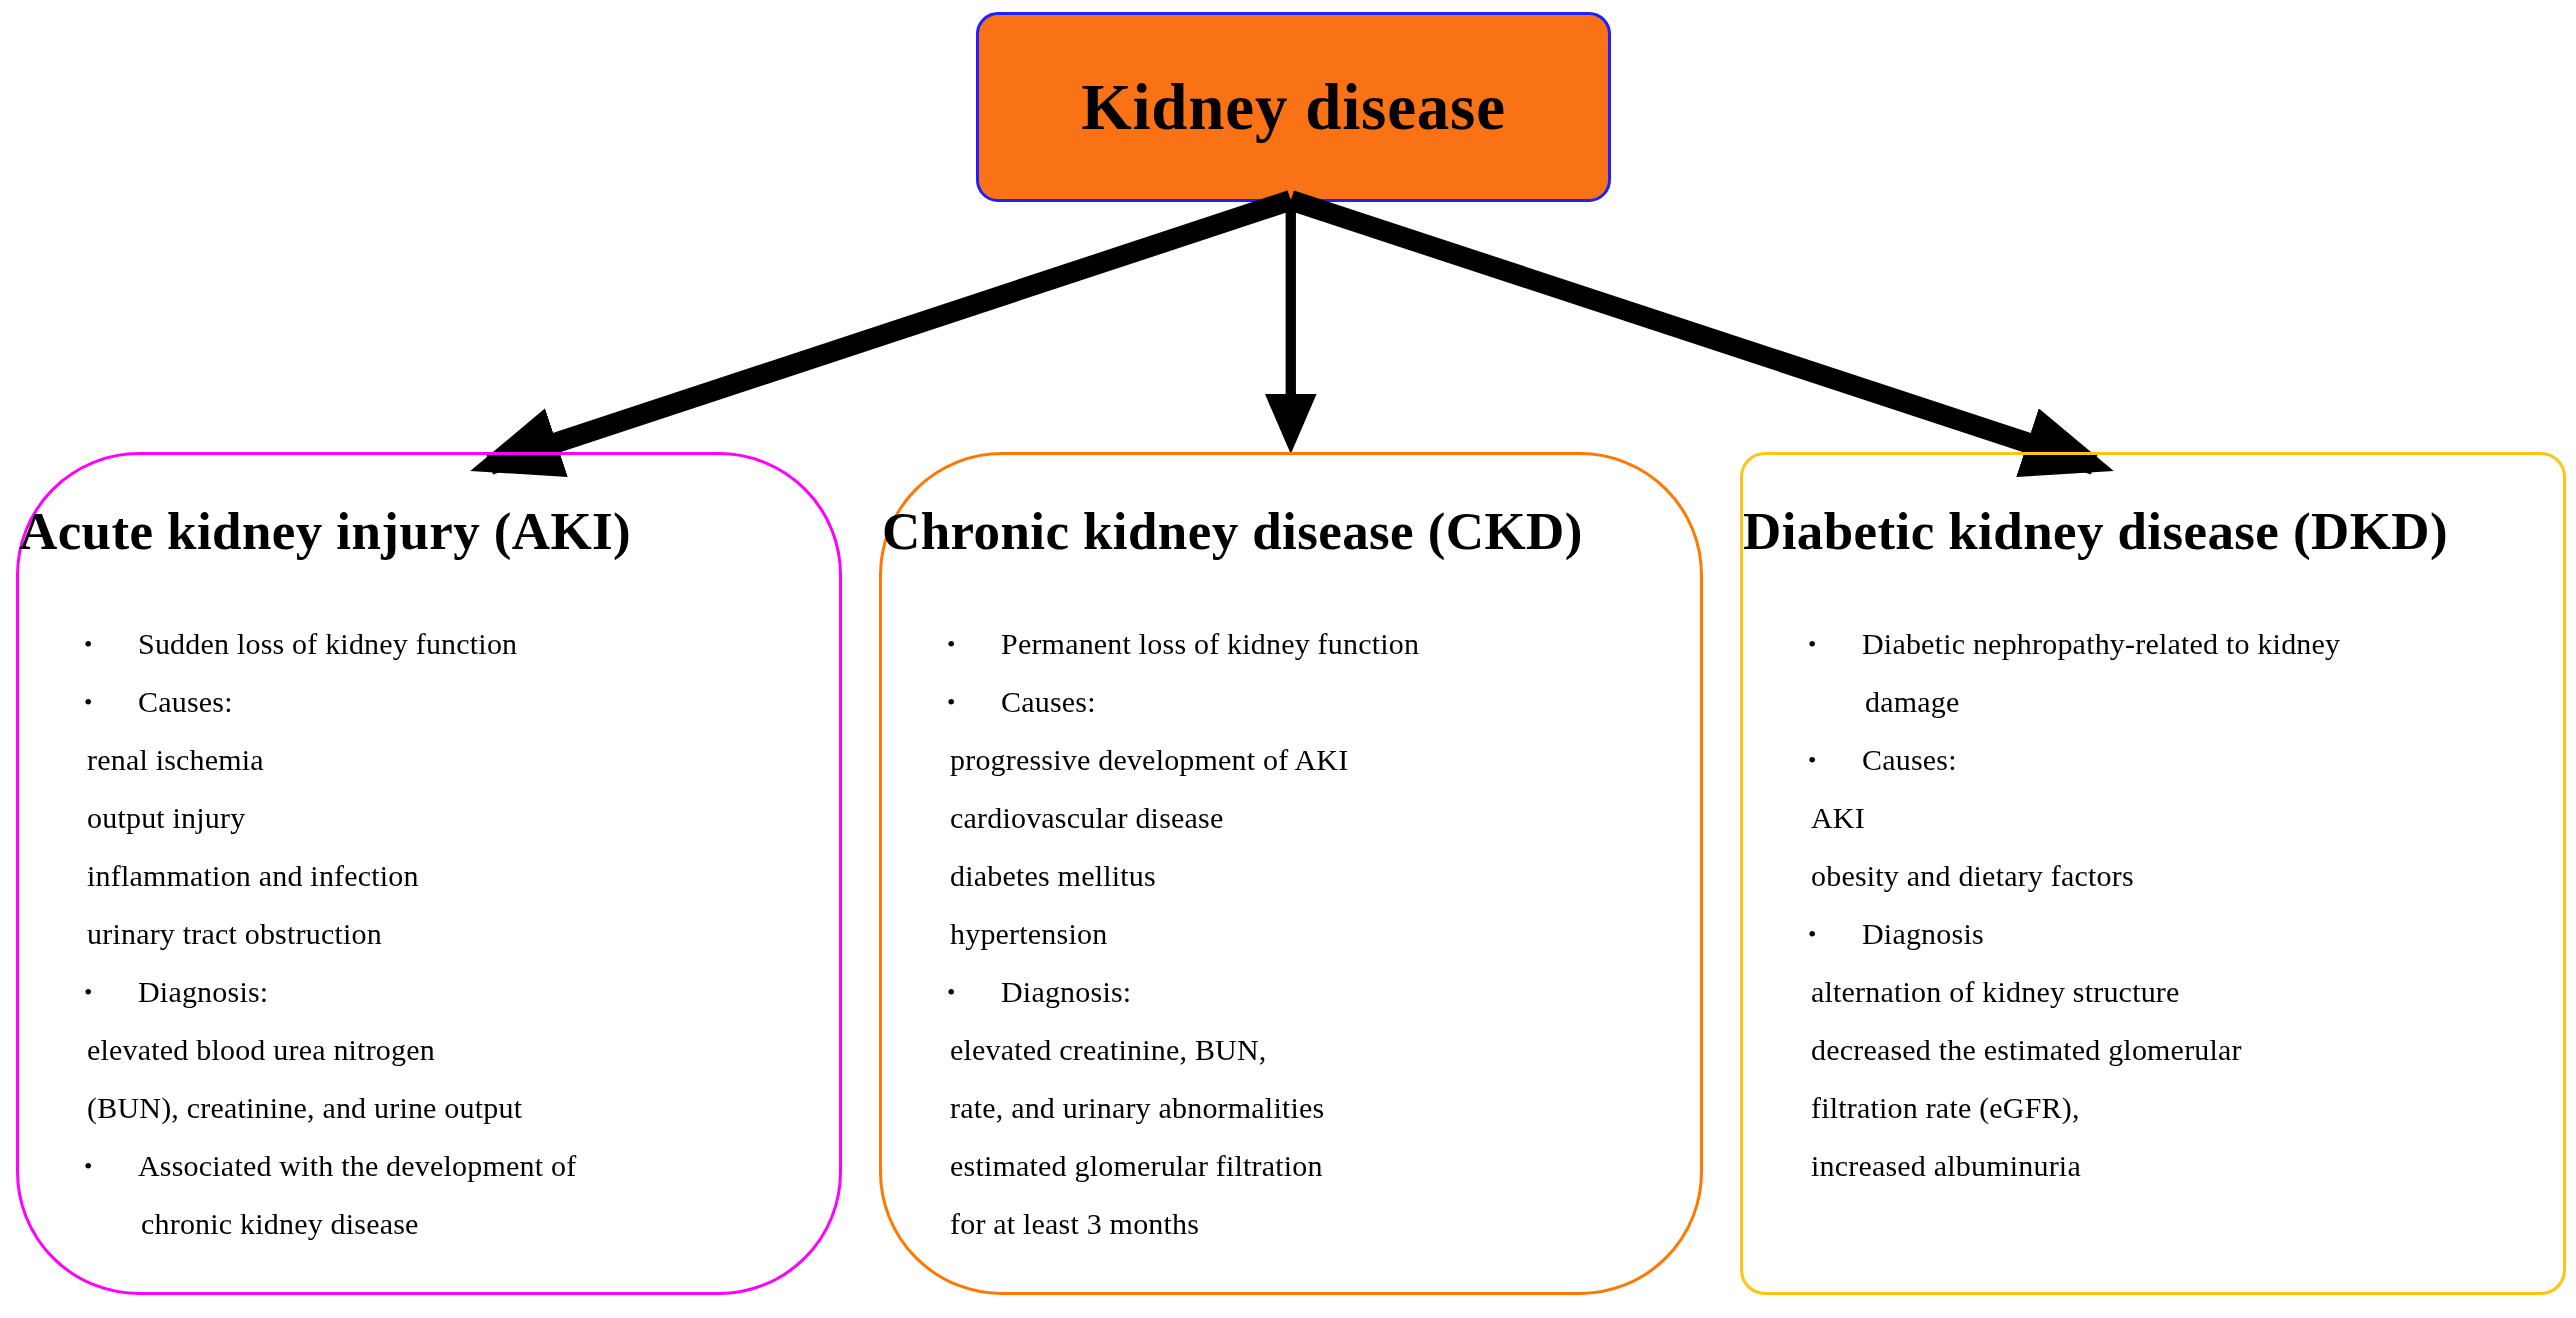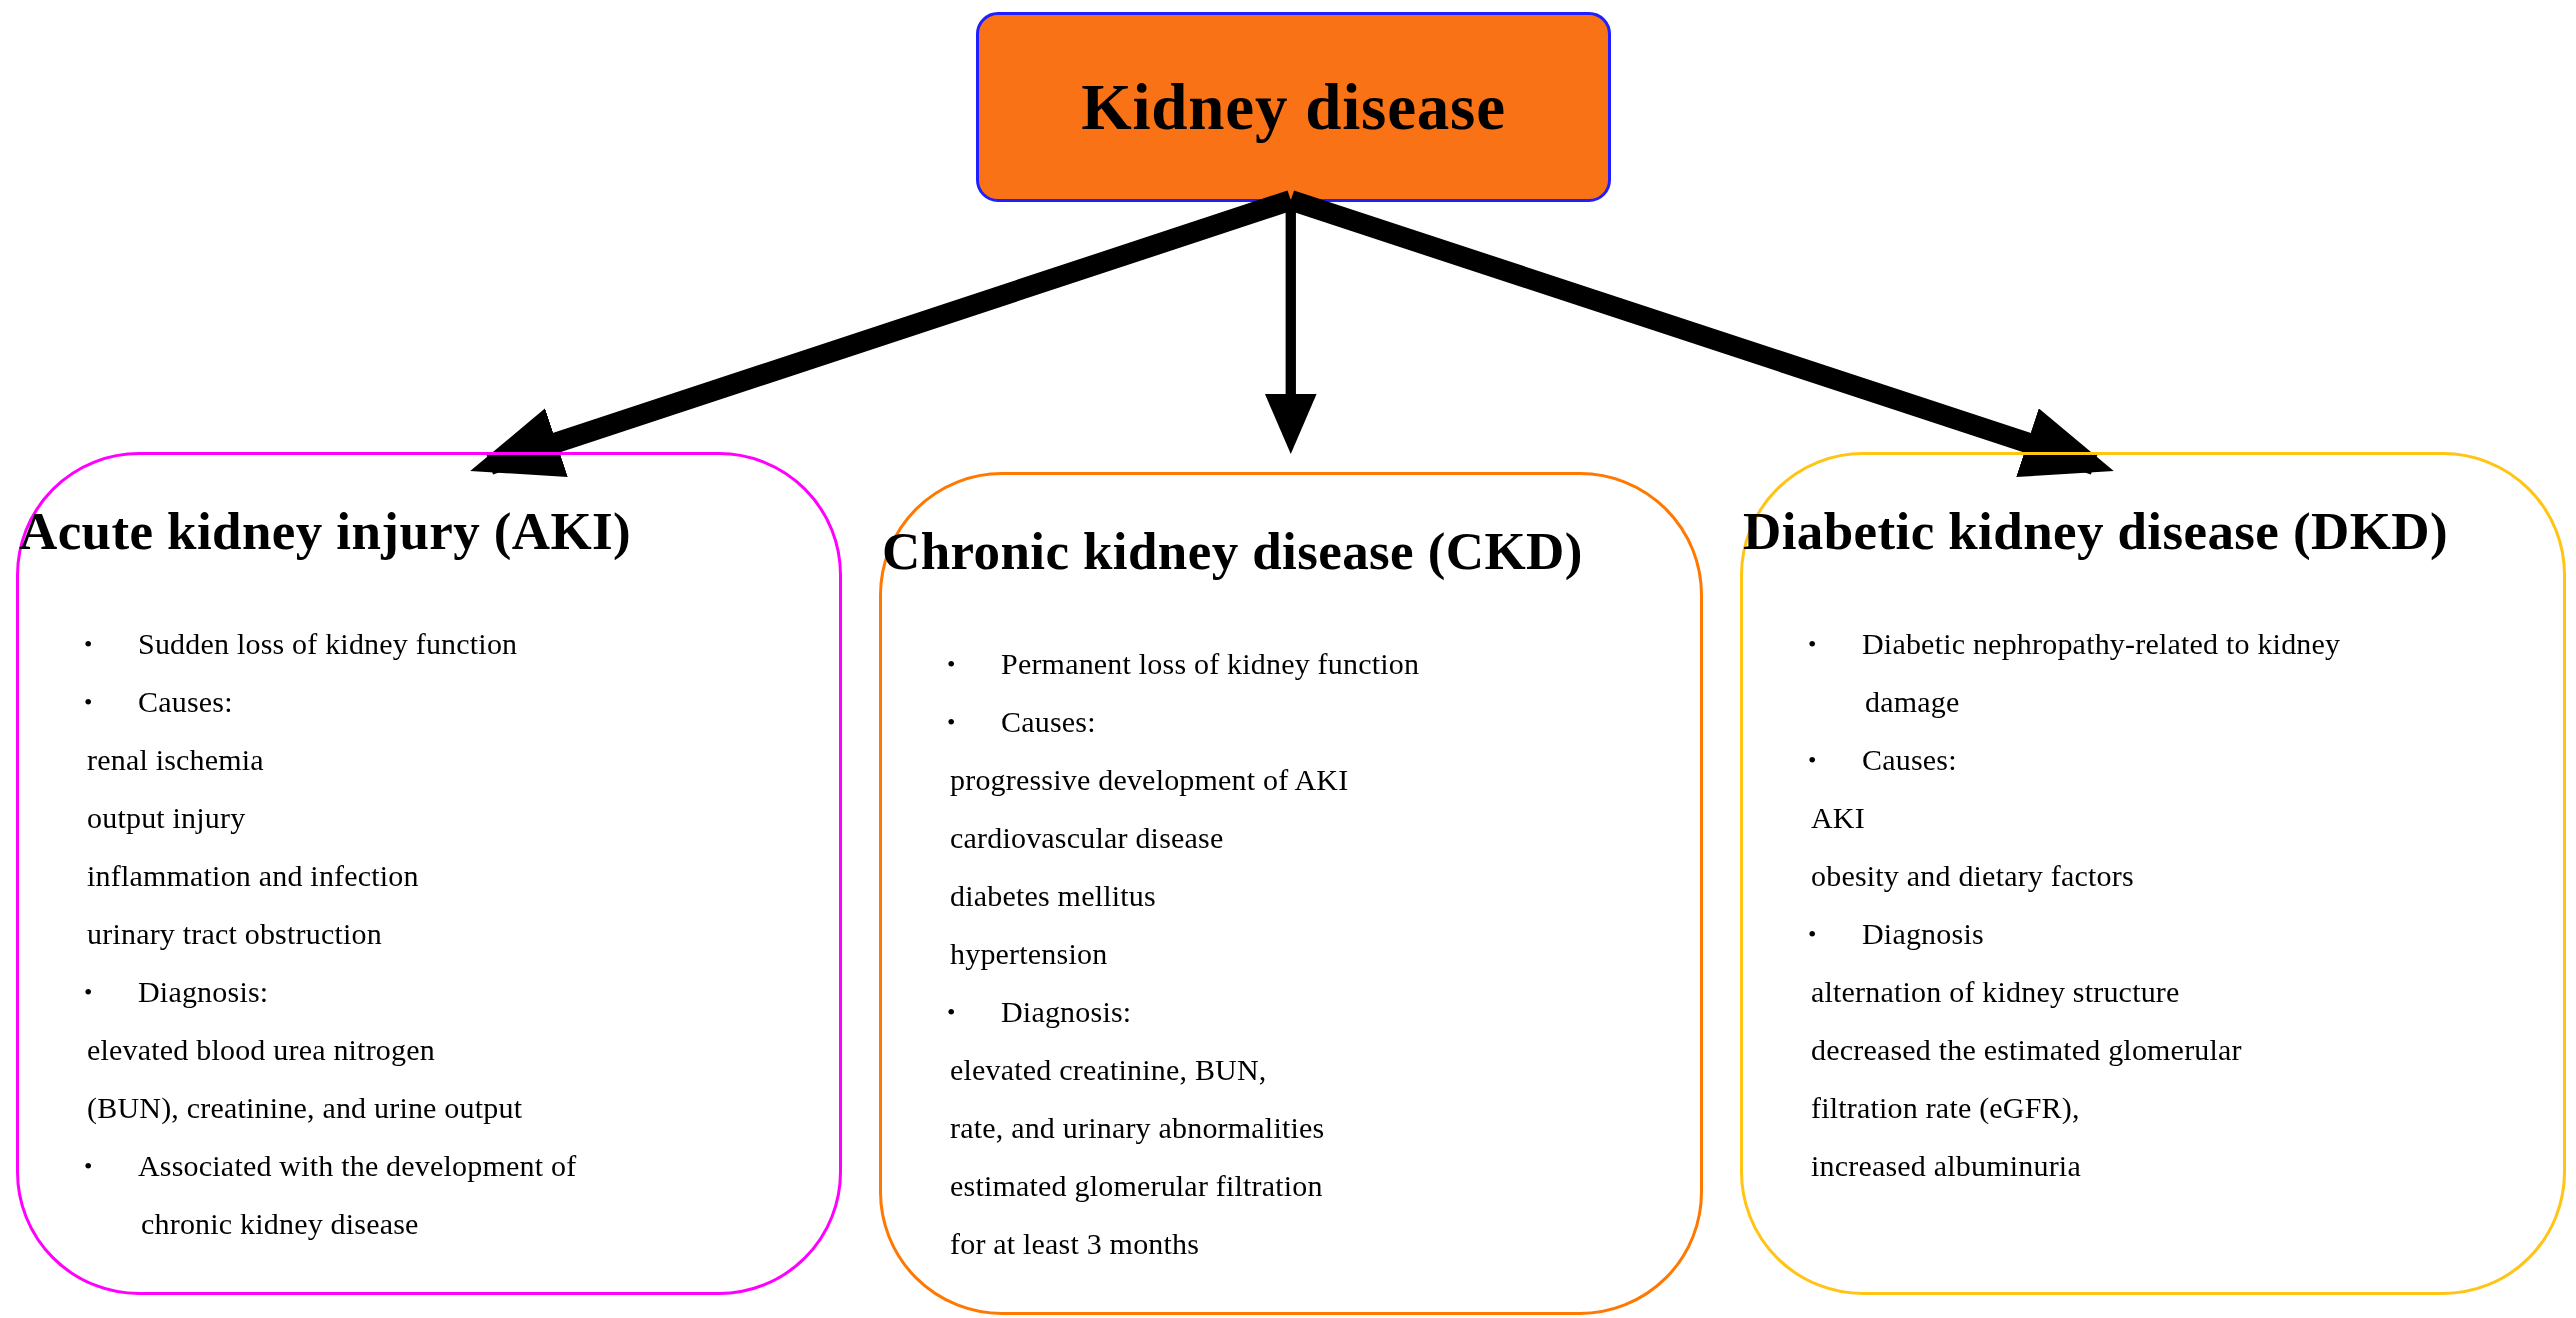--- a/index.html
+++ b/index.html
@@ -46,21 +46,21 @@
     position: absolute;
     top: 452px;
     height: 843px;
     border: 3.2px solid #000;
     border-radius: 123px;
     background: transparent;
     z-index: 2;
     box-sizing: border-box;
   }
   #box-aki { left: 16px;   width: 826px; }
-  #box-ckd { left: 879px; width: 824px; margin-top: 20px; }
+  #box-ckd { left: 879px; width: 824px; }
   #box-dkd { left: 1740px; width: 826px; }
 
   .node-title {
     margin-top: 46px;
     font-size: 53px;
     font-weight: 700;
     letter-spacing: 0.4px;
     white-space: nowrap;
   }
 
@@ -186,21 +186,21 @@
         </div>
       <div class="line sub">
           <span>estimated glomerular filtration</span>
         </div>
       <div class="line sub">
           <span>for at least 3 months</span>
         </div>
     </div>
   </div>
 
-  <div id="box-dkd" class="node-box" style="border-color: rgb(255, 196, 20);">
+  <div id="box-dkd" class="node-box" style="border-color: rgb(255, 196, 20); border-radius: 25px;">
     <div class="node-title">Diabetic kidney disease (DKD)</div>
     <div class="lines">
       <div class="line bullet">
           <span class="marker">•</span>
           <span>Diabetic nephropathy-related to kidney</span>
         </div>
       <div class="line cont">
           <span>damage</span>
         </div>
       <div class="line bullet">

